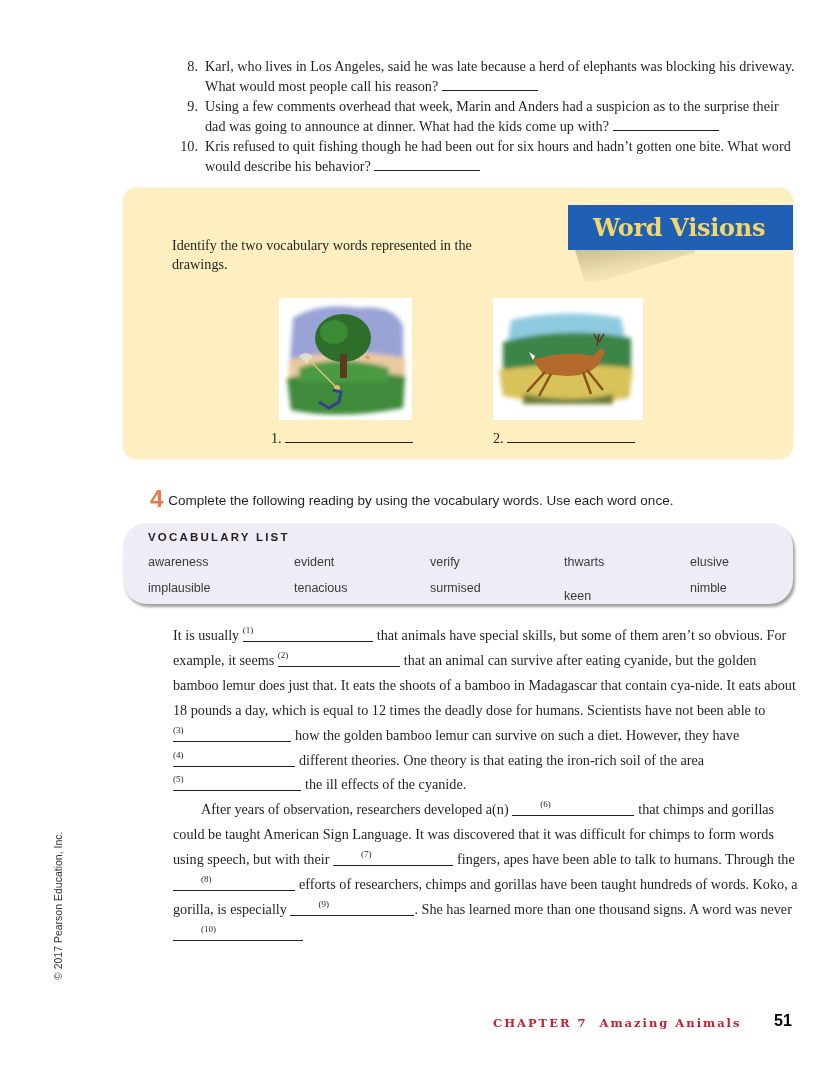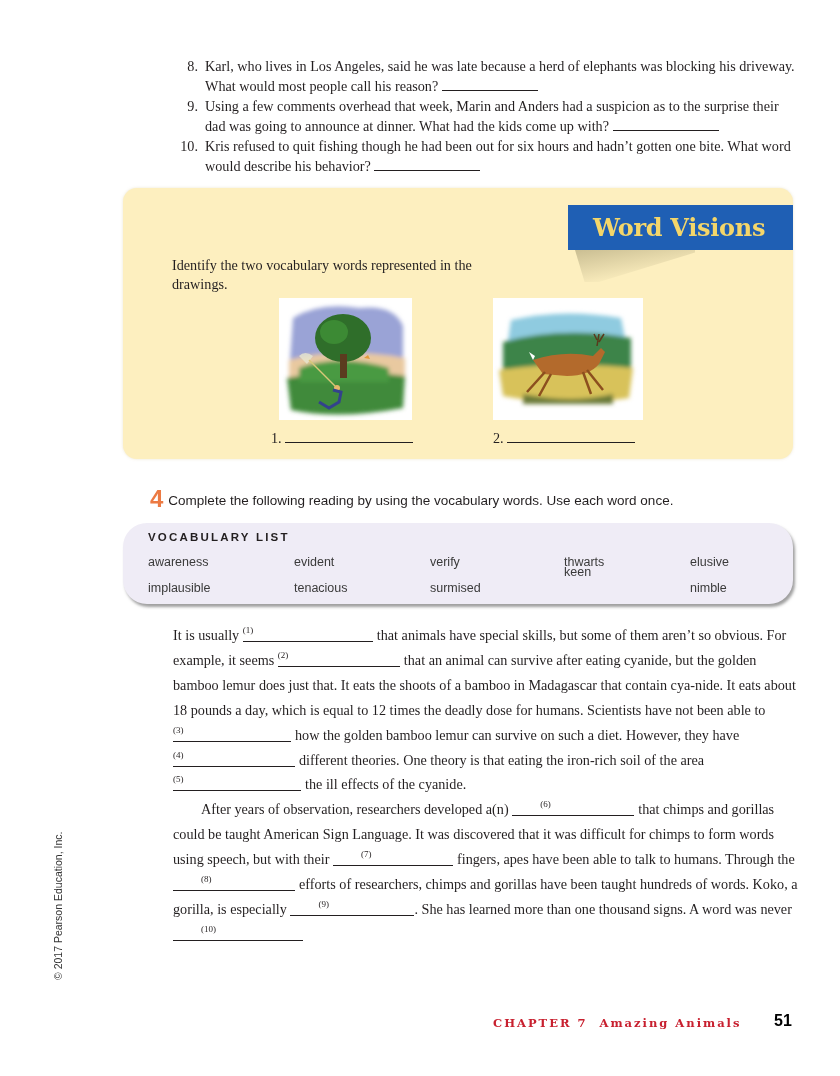--- a/index.html
+++ b/index.html
@@ -24,21 +24,21 @@
   .wv-banner {
     left: 568px; top: 205px; width: 225px; height: 45px; background: #1f5fb4;
     color: #f4d66a; font-family: "DejaVu Serif", serif; font-weight: bold; font-size: 24px;
     line-height: 45px; padding-left: 25px; box-sizing: border-box; letter-spacing: -0.3px;
   }
   .wv-shadow {
     left: 575px; top: 250px; width: 120px; height: 32px;
     background: linear-gradient(170deg, rgba(160,150,110,0.55), rgba(253,239,191,0) 75%);
     clip-path: polygon(0 0, 100% 0, 100% 8%, 20% 100%, 8% 100%);
   }
-  .wv-instr { left: 172px; top: 236px; width: 340px; font-size: 14.2px; line-height: 19px; margin-top: 20px; }
+  .wv-instr { left: 172px; top: 236px; width: 340px; font-size: 14.2px; line-height: 19px; }
   .pic { background: #fff; }
   .pic1 { left: 279px; top: 298px; width: 133px; height: 122px; }
   .pic2 { left: 493px; top: 298px; width: 150px; height: 122px; }
   .answer { font-size: 14.2px; line-height: 18px; }
   .ans1 { left: 271px; top: 428px; }
   .ans2 { left: 493px; top: 428px; }
 
   
   .sec4 { left: 150px; top: 485px; font-family: "Liberation Sans", sans-serif; font-size: 13.5px; color:#231f20; }
   .sec4 .n { color: #ec7a43; font-size: 24px; font-weight: bold; margin-right: 5px; vertical-align: -2px; }
@@ -149,21 +149,21 @@
 <div class="abs vocab">
   <div class="title">VOCABULARY LIST</div>
   <span class="word" style="left:25px;top:32px">awareness</span>
   <span class="word" style="left:171px;top:32px">evident</span>
   <span class="word" style="left:307px;top:32px">verify</span>
   <span class="word" style="left:441px;top:32px">thwarts</span>
   <span class="word" style="left:567px;top:32px">elusive</span>
   <span class="word" style="left:25px;top:58px">implausible</span>
   <span class="word" style="left:171px;top:58px">tenacious</span>
   <span class="word" style="left:307px;top:58px">surmised</span>
-  <span class="word" style="left:441px;top:42px">keen</span>
+  <span class="word" style="left:441px;top:66px">keen</span>
   <span class="word" style="left:567px;top:58px">nimble</span>
 </div>
 
 <div class="abs reading">
   <p>
     <span>It is usually</span>
     <span class="fill" style="width:130px"><span class="lbl">(1)</span></span><span>that animals have special skills, but some of them aren’t so obvious. For example, it seems</span>
     <span class="fill" style="width:122px"><span class="lbl">(2)</span></span><span>that an animal can survive after eating cyanide, but the golden bamboo lemur does just that. It eats the shoots of a bamboo in Madagascar that contain cya-nide. It eats about 18 pounds a day, which is equal to 12 times the deadly dose for humans. Scientists have not been able to</span>
     <span class="fill" style="width:118px"><span class="lbl">(3)</span></span><span>how the golden bamboo lemur can survive on such a diet. However, they have</span>
     <span class="fill" style="width:122px"><span class="lbl">(4)</span></span><span>different theories. One theory is that eating the iron-rich soil of the area</span>

